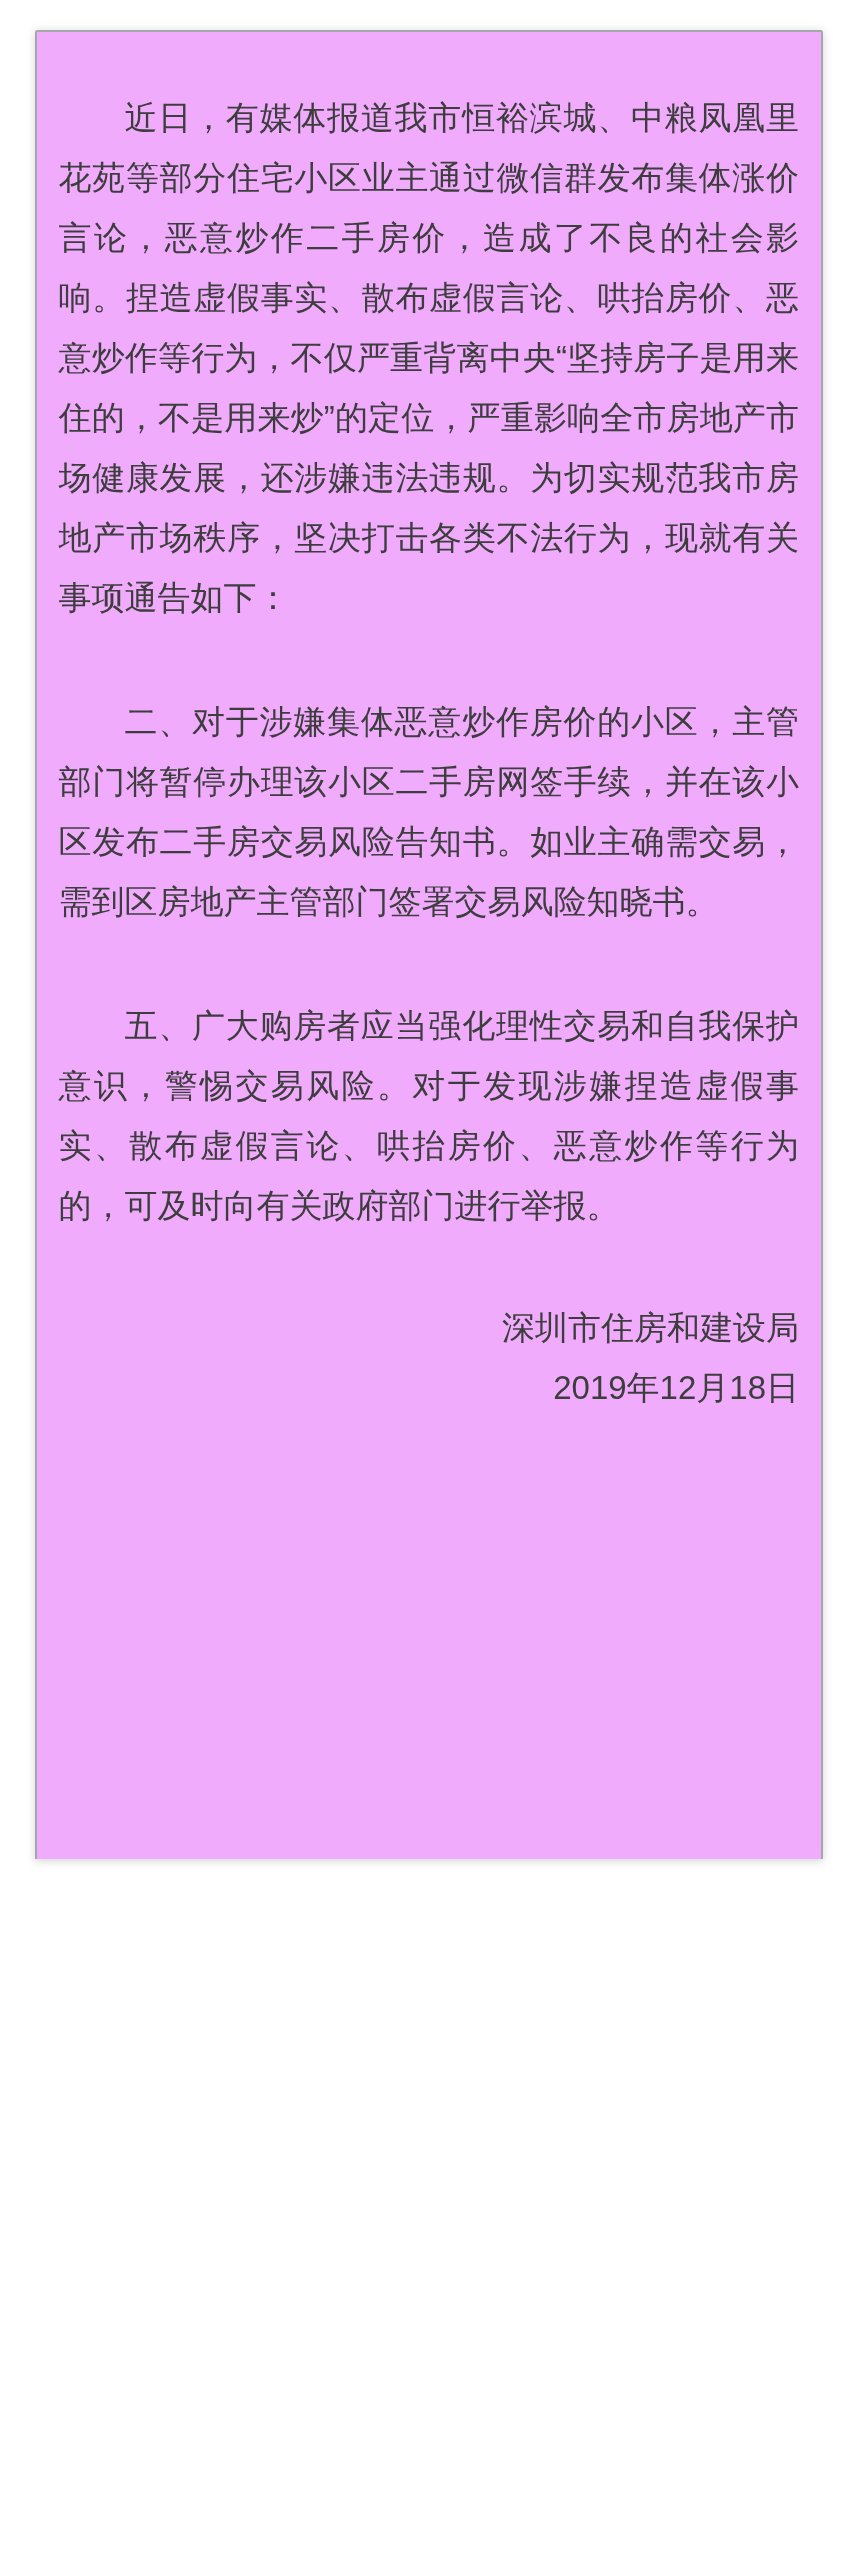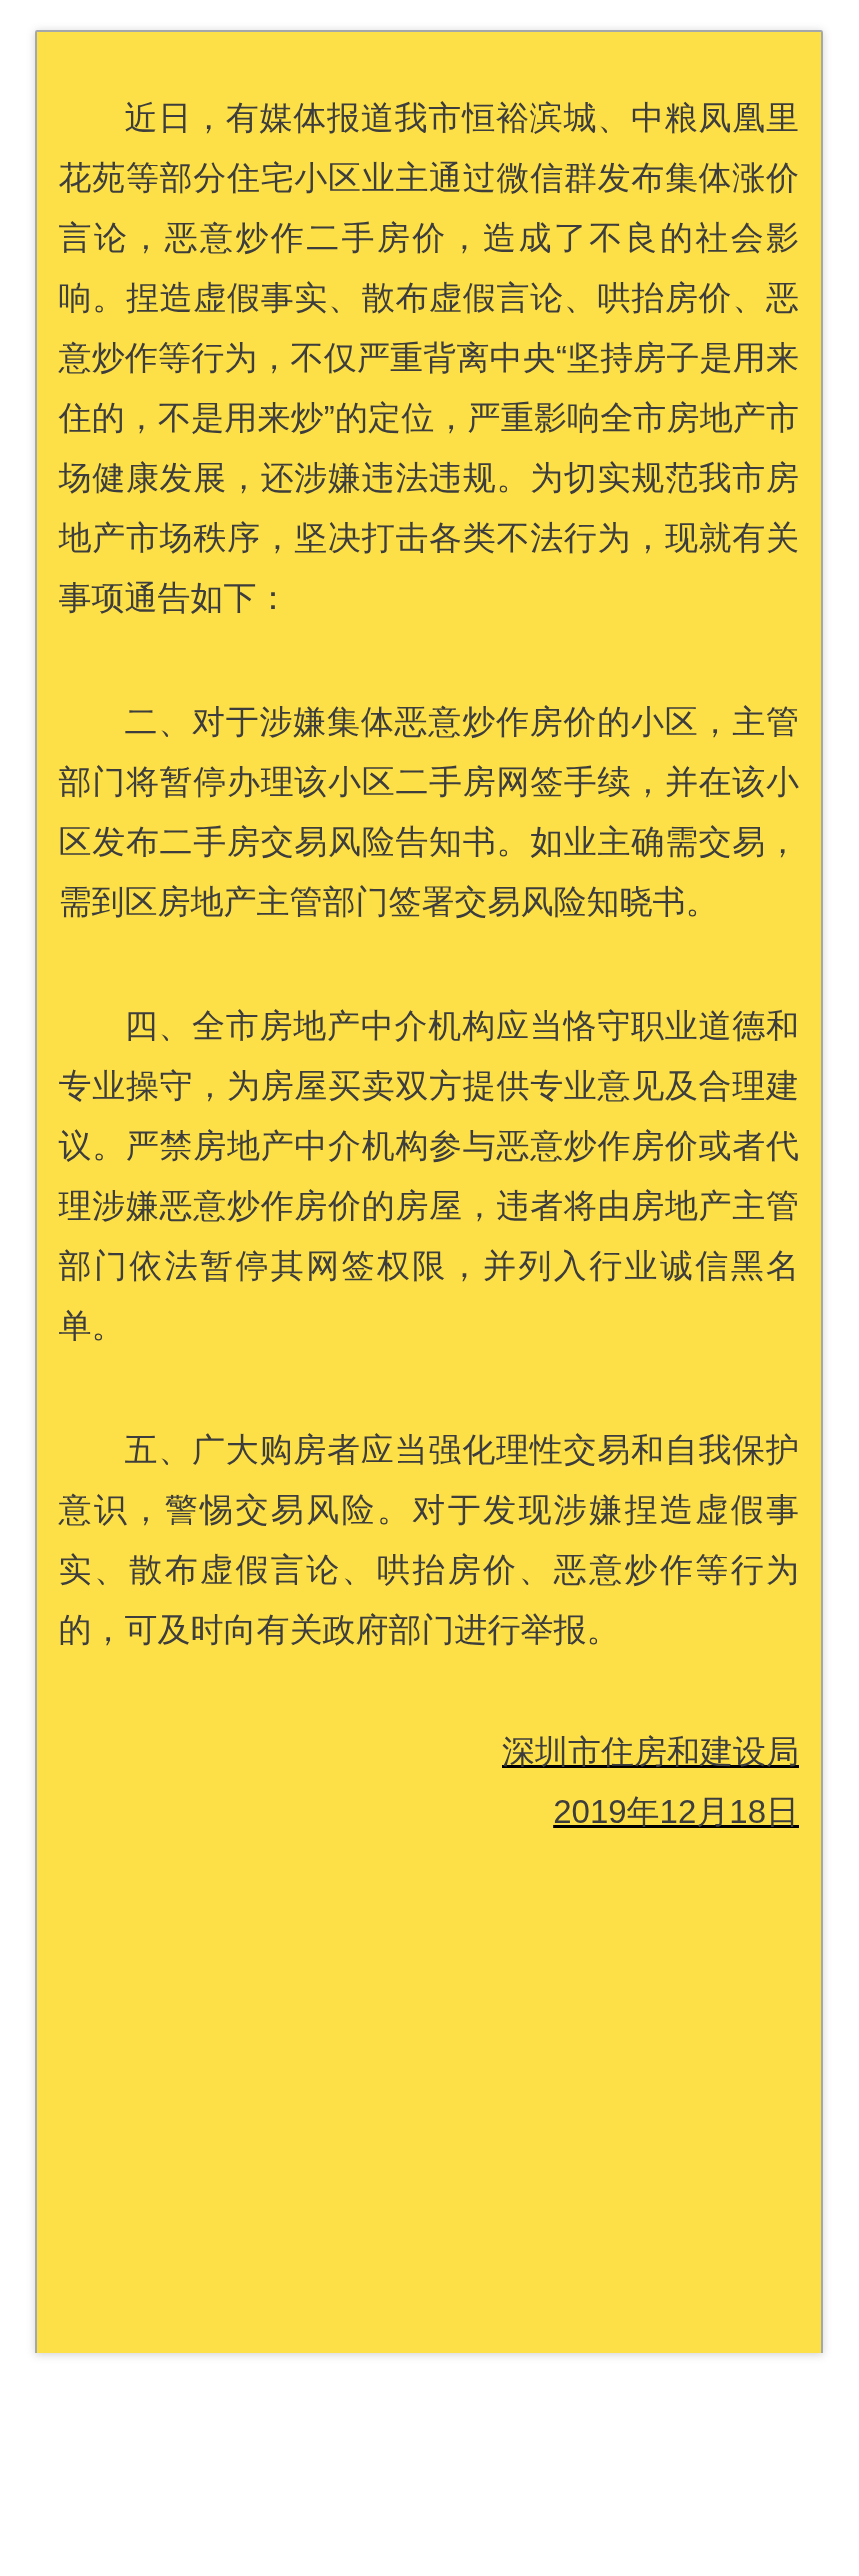--- a/index.html
+++ b/index.html
@@ -12,59 +12,57 @@
     position: relative;
     background: #ffffff;
     overflow: hidden;
     font-family: "Liberation Sans", sans-serif;
   }
   .paper {
     position: absolute;
     left: 35px;
     top: 29.5px;
     width: 788px;
-    height: 2323px;
+    height: 1829px;
     box-sizing: border-box;
-    background: #fde047;
+    background: #f0abfc;
     border: 2.4px solid #a4a8ab;
     border-bottom: none;
     border-radius: 2.4px 2.4px 0 0;
     box-shadow: 0 1.6px 8px rgba(110, 110, 110, 0.30);
     padding: 56px 22px 0 21.5px;
   }
   .para {
     margin: 0 0 64px 0;
     font-size: 33px;
     line-height: 60px;
     color: #3d3d3d;
     text-indent: 2em;
     text-align: justify;
     word-break: break-all;
   }
   .para.tight {
     margin-bottom: 0;
   }
   .sig-block {
     margin-top: 62px;
-    text-decoration: underline;
   }
   .sig-line {
     font-size: 33px;
     line-height: 60px;
     color: #3d3d3d;
     text-align: right;
     word-break: keep-all;
   }
 </style>
 </head>
 <body>
 
 <div class="paper">
   <p class="para">近日，有媒体报道我市恒裕滨城、中粮凤凰里花苑等部分住宅小区业主通过微信群发布集体涨价言论，恶意炒作二手房价，造成了不良的社会影响。捏造虚假事实、散布虚假言论、哄抬房价、恶意炒作等行为，不仅严重背离中央“坚持房子是用来住的，不是用来炒”的定位，严重影响全市房地产市场健康发展，还涉嫌违法违规。为切实规范我市房地产市场秩序，坚决打击各类不法行为，现就有关事项通告如下：</p>
   <p class="para">二、对于涉嫌集体恶意炒作房价的小区，主管部门将暂停办理该小区二手房网签手续，并在该小区发布二手房交易风险告知书。如业主确需交易，需到区房地产主管部门签署交易风险知晓书。</p>
-  <p class="para">四、全市房地产中介机构应当恪守职业道德和专业操守，为房屋买卖双方提供专业意见及合理建议。严禁房地产中介机构参与恶意炒作房价或者代理涉嫌恶意炒作房价的房屋，违者将由房地产主管部门依法暂停其网签权限，并列入行业诚信黑名单。</p>
   <p class="para tight">五、广大购房者应当强化理性交易和自我保护意识，警惕交易风险。对于发现涉嫌捏造虚假事实、散布虚假言论、哄抬房价、恶意炒作等行为的，可及时向有关政府部门进行举报。</p>
   <div class="sig-block">
     <div class="sig-line">深圳市住房和建设局</div>
     <div class="sig-line">2019年12月18日</div>
   </div>
 </div>
 
 
 </body></html>

